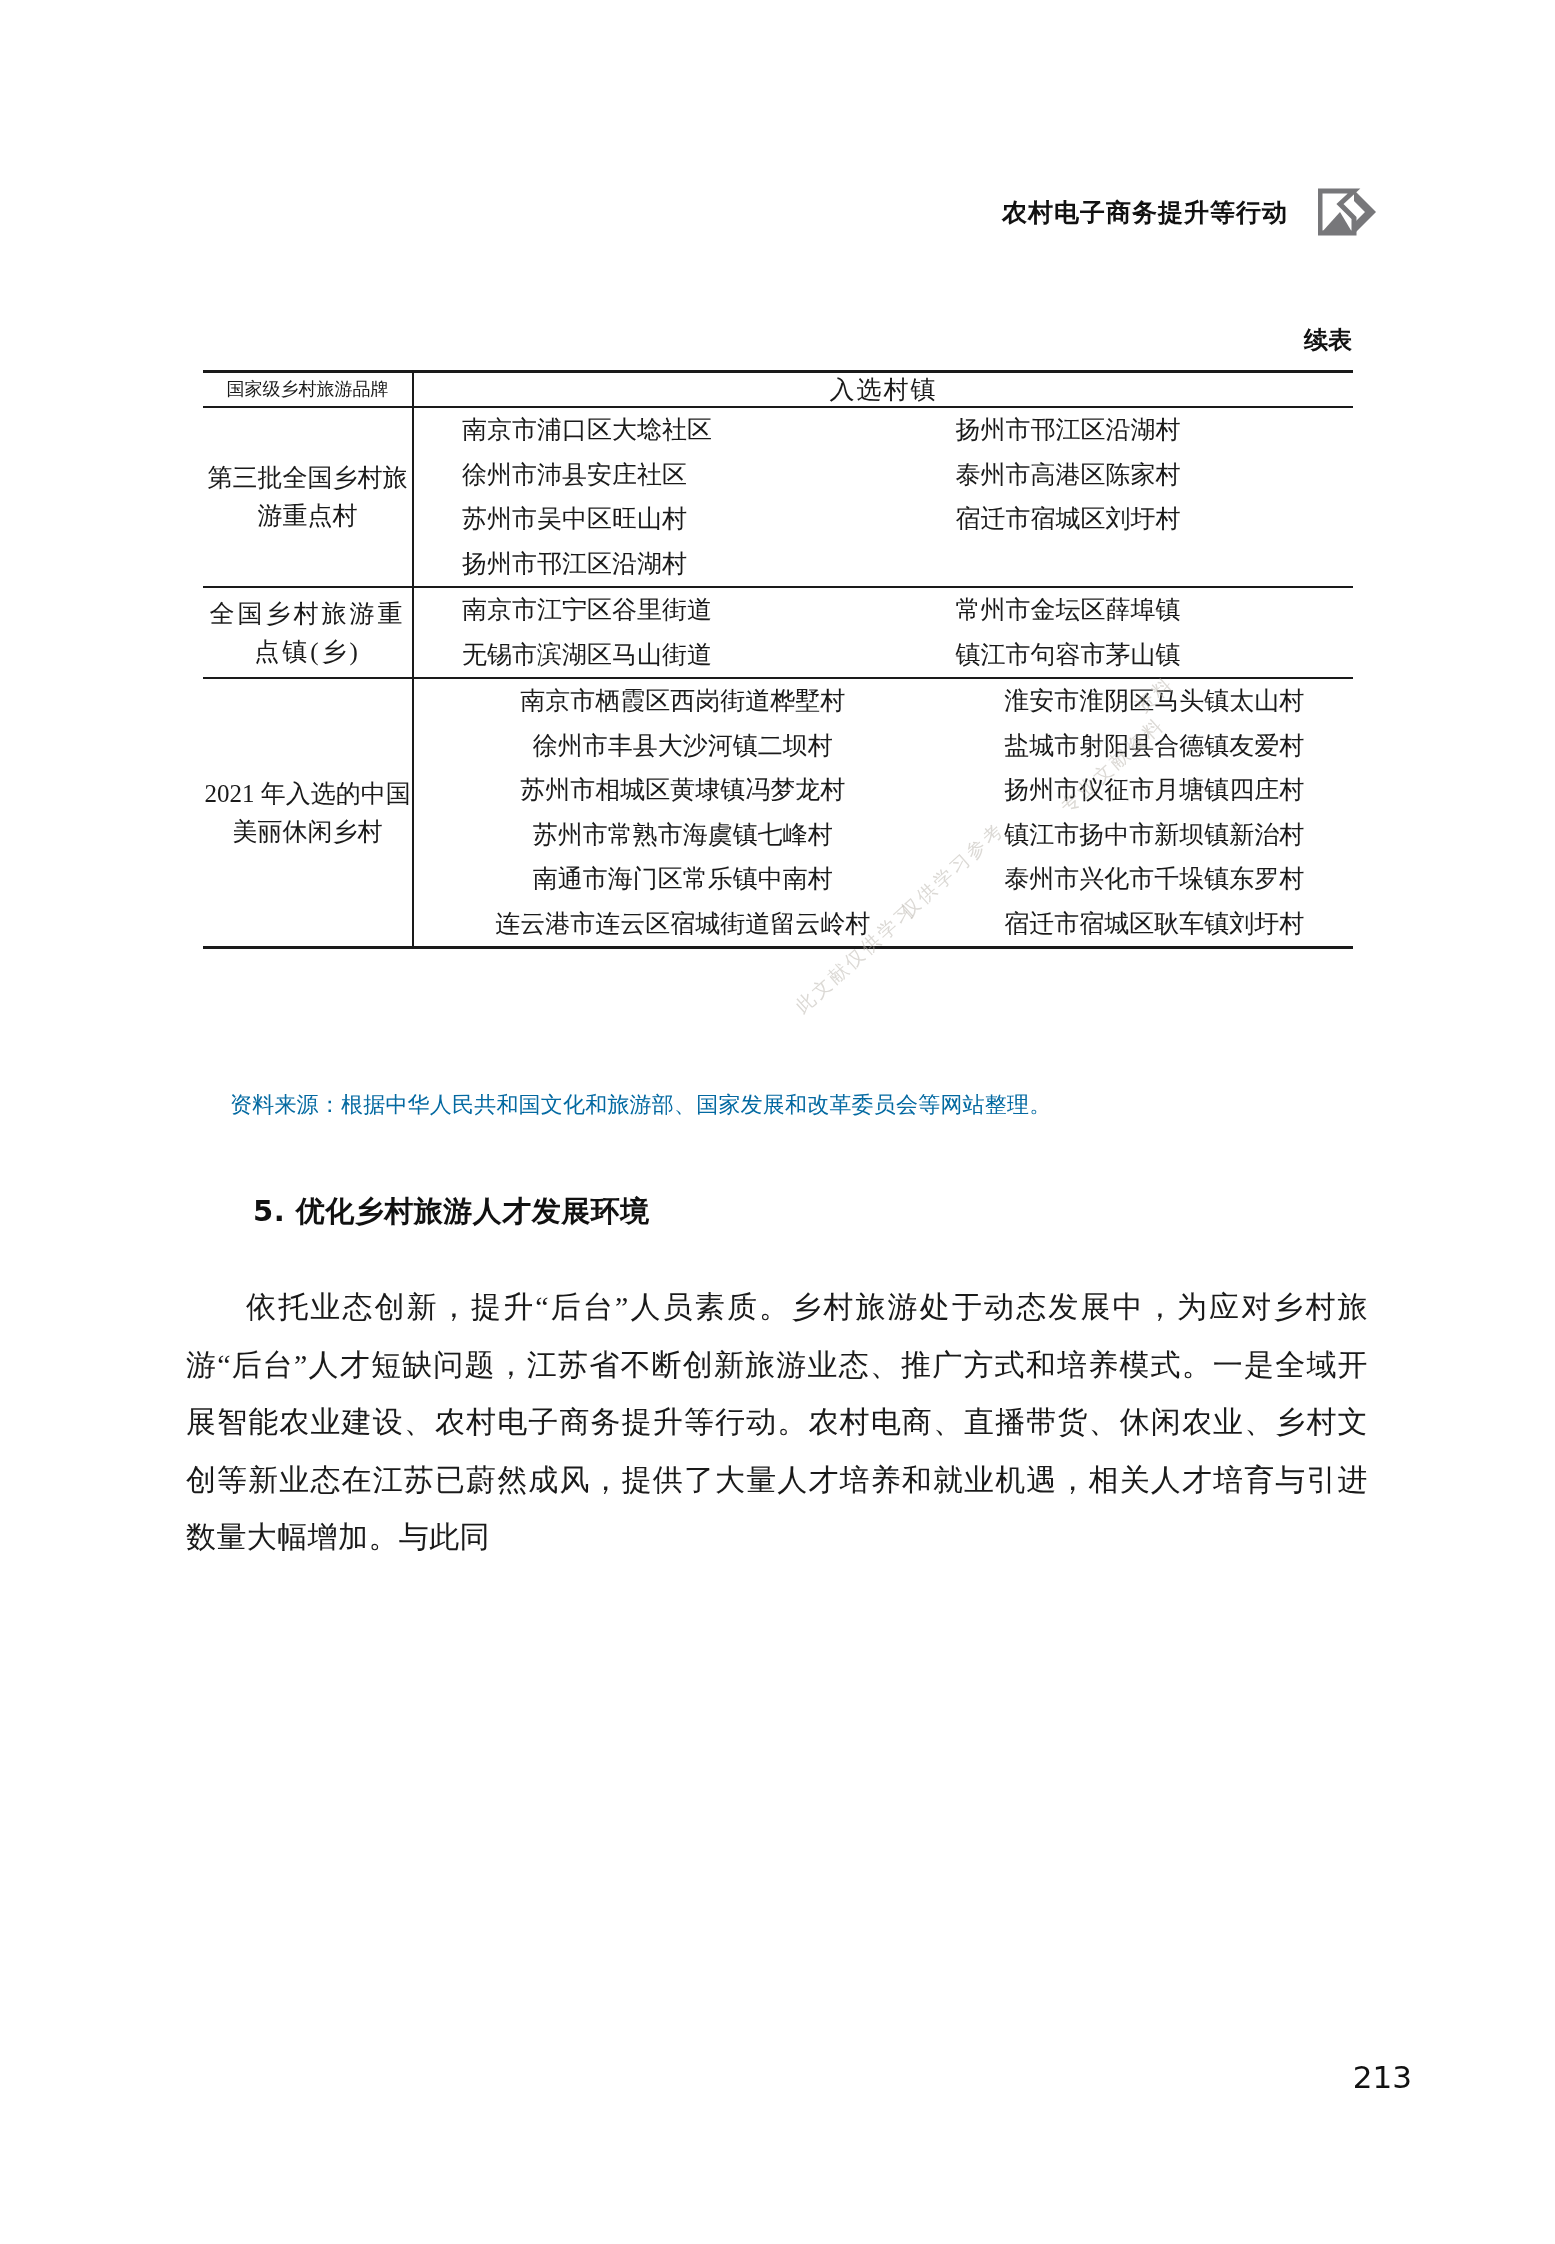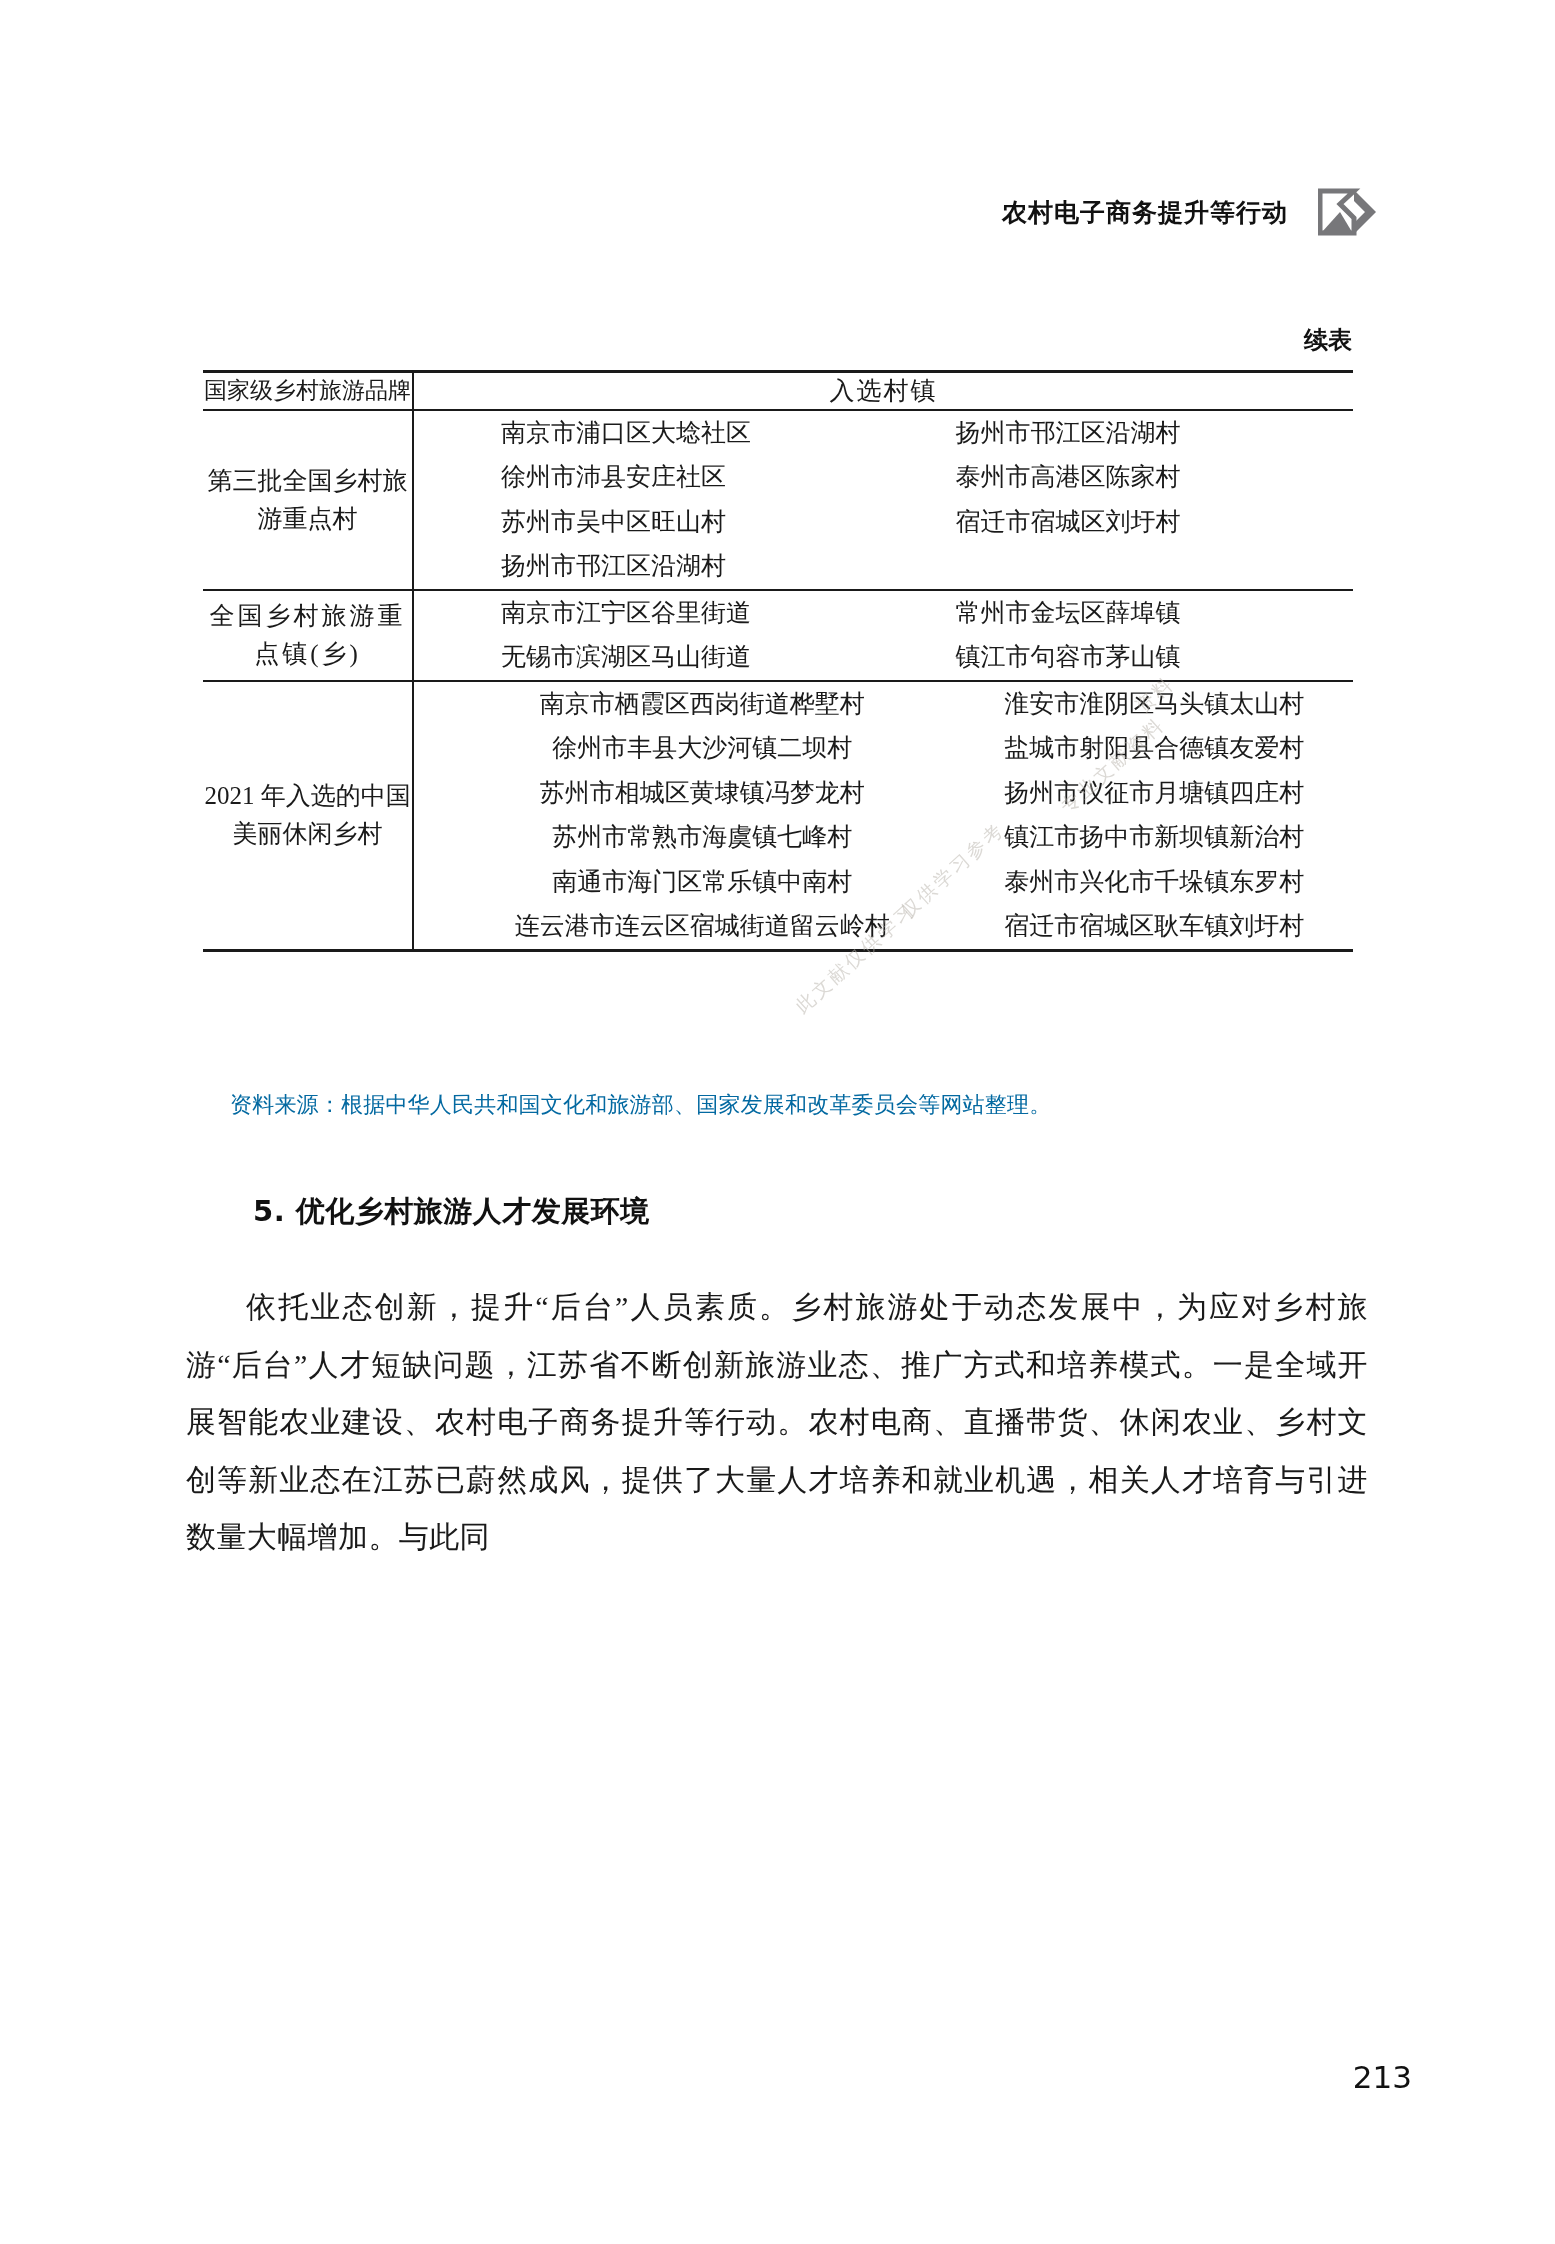--- a/index.html
+++ b/index.html
@@ -94,39 +94,39 @@
     padding: 14px 12px;
     box-sizing: border-box;
   }
   .col-right {
     width: 940px;
     padding: 16px 0 16px 0;
     box-sizing: border-box;
   }
 
   .hdr-cell-left {
-    font-size: 23px;
+    font-size: 18px;
     line-height: 1.55;
     margin-left: 28px;
   }
   .hdr-cell-right {
     text-align: center;
     font-size: 25px;
     letter-spacing: 2px;
   }
 
   .vlist {
     display: flex;
     flex-direction: row;
   }
   .vcol {
     display: flex;
     flex-direction: column;
   }
-  .vcol.a { width: 490px; padding-left: 87px; box-sizing: border-box; }
+  .vcol.a { width: 490px; padding-left: 48px; box-sizing: border-box; }
   .vcol.b { width: 450px; padding-left: 52px; box-sizing: border-box; }
   .vitem {
     font-size: 25px;
     line-height: 1.78;
     white-space: nowrap;
   }
 
   .label-wide {
     letter-spacing: 3px;
   }

